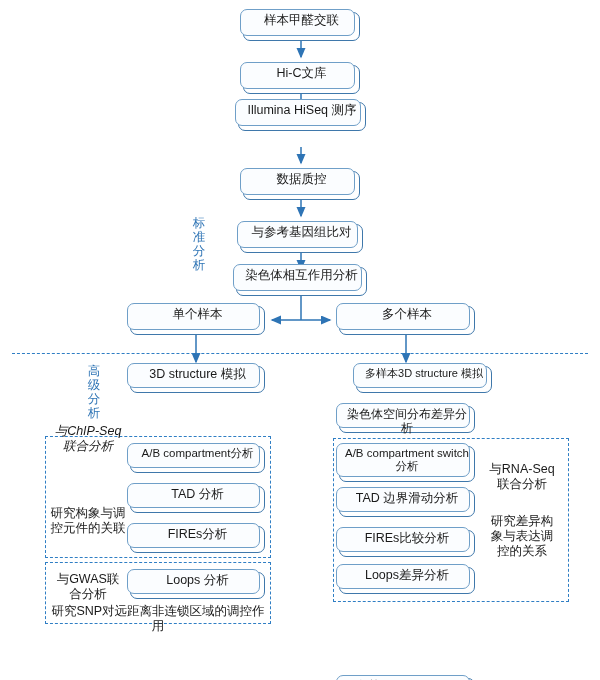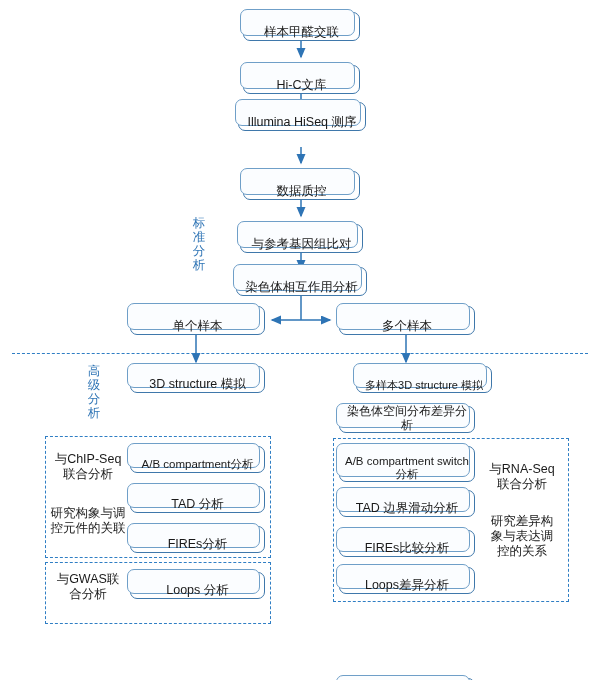--- a/index.html
+++ b/index.html
@@ -11,21 +11,21 @@
   #canvas{position:absolute;left:0;top:0;width:600px;height:680px;}
   svg.lines{position:absolute;left:0;top:0;width:600px;height:680px;pointer-events:none;}
 
   
   .node{
     position:absolute;
     box-sizing:border-box;
     border:1px solid #3f78ab;
     border-radius:7px;
     background:#ffffff;
-    display:flex;align-items:flex-end;justify-content:center;
+    display:flex;align-items:flex-start;justify-content:center;
     text-align:center;
     font-size:12.5px;
     line-height:1.18;
     color:#1a1a1a;
     z-index:3;
     padding:0 4px;
   }
   .node::before{
     content:"";
     position:absolute;
@@ -189,21 +189,21 @@
   </div>
 
   <div class="node" style="left:339px;top:567px;width:136px;height:27px;">
     <span>Loops差异分析</span>
   </div>
 
   <div class="node" style="left:339px;top:638px;width:136px;height:27px;margin-top:40px;">
     <span>全基因组Delta分析</span>
   </div>
 
-  <div class="note" style="left:48px;top:452px;width:80px;">
+  <div class="note" style="left:48px;top:424px;width:80px;font-style:italic;">
     <div>与ChIP-Seq</div>
     <div>联合分析</div>
   </div>
 
   <div class="note" style="left:44px;top:506px;width:88px;">
     <div>研究构象与调</div>
     <div>控元件的关联</div>
   </div>
 
   <div class="note" style="left:481px;top:462px;width:82px;">
@@ -215,14 +215,17 @@
     <div>研究差异构</div>
     <div>象与表达调</div>
     <div>控的关系</div>
   </div>
 
   <div class="note" style="left:50px;top:572px;width:76px;">
     <div>与GWAS联</div>
     <div>合分析</div>
   </div>
 
+  <div class="note" style="left:47px;top:604px;width:222px;">
+    <div>研究SNP对远距离非连锁区域的调控作用</div>
+  </div>
 
 </div>
 
 </body></html>

